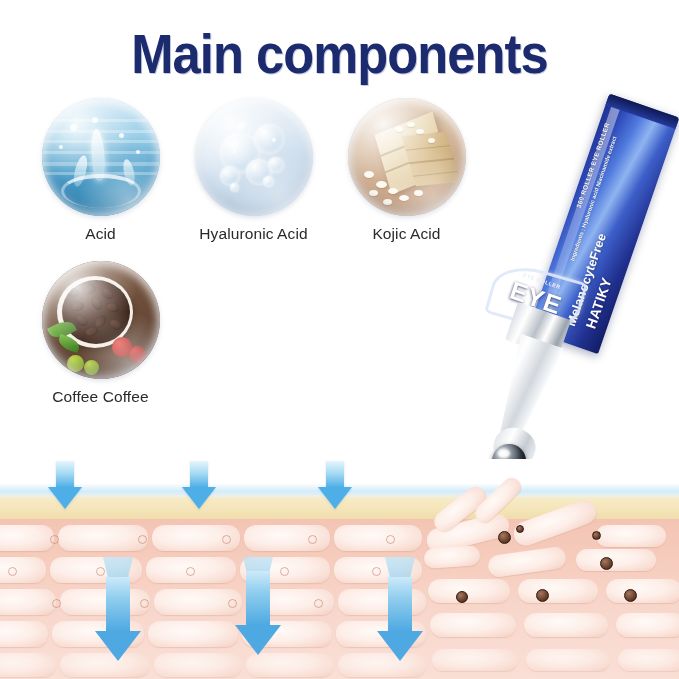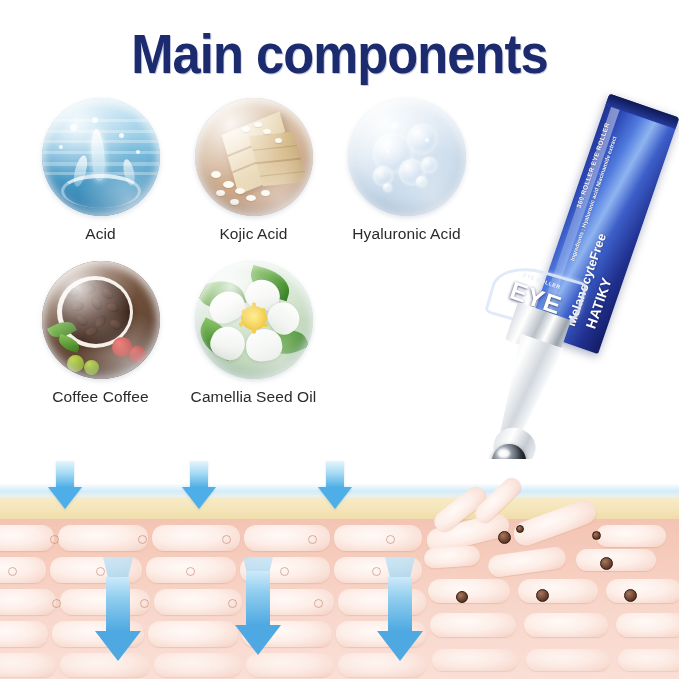--- a/index.html
+++ b/index.html
@@ -347,20 +347,38 @@
           <div class="crown"></div>
           <div class="drop" style="left:24%;top:22%;width:7px;height:7px"></div>
           <div class="drop" style="left:66%;top:30%;width:5px;height:5px"></div>
           <div class="drop" style="left:43%;top:16%;width:6px;height:6px"></div>
           <div class="drop" style="left:80%;top:44%;width:4px;height:4px"></div>
           <div class="drop" style="left:15%;top:40%;width:4px;height:4px"></div>
           <div class="rim"></div>
             <div class="gloss"></div>
         </div>
         <div class="ing-label">Acid</div>
+      </div>
+
+      <div class="cell">
+        <div class="sphere s-hya">
+          <div class="hb" style="left:22%;top:30%;width:40px;height:40px"></div>
+          <div class="hb" style="left:50%;top:22%;width:30px;height:30px"></div>
+          <div class="hb" style="left:44%;top:52%;width:26px;height:26px"></div>
+          <div class="hb" style="left:22%;top:58%;width:20px;height:20px"></div>
+          <div class="hb" style="left:62%;top:50%;width:16px;height:16px"></div>
+          <div class="hb" style="left:36%;top:20%;width:13px;height:13px"></div>
+          <div class="hb" style="left:58%;top:66%;width:11px;height:11px"></div>
+          <div class="hb" style="left:30%;top:72%;width:9px;height:9px"></div>
+          <div class="drop" style="left:66%;top:34%;width:4px;height:4px"></div>
+          <div class="drop" style="left:33%;top:44%;width:3px;height:3px"></div>
+          <div class="rim"></div>
+            <div class="gloss"></div>
+        </div>
+        <div class="ing-label">Hyaluronic Acid</div>
       </div>
 
       <div class="cell">
         <div class="sphere s-koj">
           <div class="masu">
             <div class="masu-line" style="top:34%"></div>
             <div class="masu-line" style="top:62%"></div>
           </div>
           <div class="masu2">
             <div class="masu-line" style="top:26%"></div>
@@ -377,38 +395,20 @@
           <div class="rice" style="left:40%;top:24%;width:8px;height:6px"></div>
           <div class="rice" style="left:50%;top:20%;width:8px;height:5px"></div>
           <div class="rice" style="left:58%;top:26%;width:8px;height:5px"></div>
           <div class="rice" style="left:68%;top:34%;width:7px;height:5px"></div>
           <div class="rim"></div>
             <div class="gloss"></div>
         </div>
         <div class="ing-label">Kojic Acid</div>
       </div>
 
-      <div class="cell">
-        <div class="sphere s-hya">
-          <div class="hb" style="left:22%;top:30%;width:40px;height:40px"></div>
-          <div class="hb" style="left:50%;top:22%;width:30px;height:30px"></div>
-          <div class="hb" style="left:44%;top:52%;width:26px;height:26px"></div>
-          <div class="hb" style="left:22%;top:58%;width:20px;height:20px"></div>
-          <div class="hb" style="left:62%;top:50%;width:16px;height:16px"></div>
-          <div class="hb" style="left:36%;top:20%;width:13px;height:13px"></div>
-          <div class="hb" style="left:58%;top:66%;width:11px;height:11px"></div>
-          <div class="hb" style="left:30%;top:72%;width:9px;height:9px"></div>
-          <div class="drop" style="left:66%;top:34%;width:4px;height:4px"></div>
-          <div class="drop" style="left:33%;top:44%;width:3px;height:3px"></div>
-          <div class="rim"></div>
-            <div class="gloss"></div>
-        </div>
-        <div class="ing-label">Hyaluronic Acid</div>
-      </div>
-
     </div>
 
     <div class="row" style="margin-top:18px">
 
       <div class="cell">
         <div class="sphere s-cof">
           <div class="bowl"></div>
           <div class="beans">
             <div class="bean" style="left:6%;top:12%;transform:rotate(20deg)"></div>
             <div class="bean" style="left:32%;top:8%;transform:rotate(-30deg)"></div>
@@ -426,37 +426,20 @@
           <div class="cherry" style="left:60%;top:64%;width:20px;height:20px;background:radial-gradient(circle at 32% 28%,#e8574f,#9c1a16)"></div>
           <div class="cherry" style="left:74%;top:72%;width:17px;height:17px;background:radial-gradient(circle at 32% 28%,#d6423c,#8a1410)"></div>
           <div class="cherry" style="left:22%;top:80%;width:17px;height:17px;background:radial-gradient(circle at 32% 28%,#c5dd52,#7e9a22)"></div>
           <div class="cherry" style="left:36%;top:84%;width:15px;height:15px;background:radial-gradient(circle at 32% 28%,#b9d54a,#6f8d1c)"></div>
           <div class="rim"></div>
             <div class="gloss"></div>
         </div>
         <div class="ing-label">Coffee Coffee</div>
       </div>
 
-      <div class="cell">
-        <div class="sphere s-cam">
-          <div class="cleaf" style="left:4%;top:16%;width:44px;height:30px;transform:rotate(-18deg)"></div>
-          <div class="cleaf" style="left:46%;top:8%;width:42px;height:26px;transform:rotate(16deg)"></div>
-          <div class="cleaf" style="left:2%;top:54%;width:40px;height:28px;transform:rotate(28deg)"></div>
-          <div class="cleaf" style="left:62%;top:58%;width:38px;height:26px;transform:rotate(-24deg)"></div>
-          <div class="petal" style="left:12%;top:26%;width:36px;height:30px;transform:rotate(-24deg)"></div>
-          <div class="petal" style="left:44%;top:16%;width:34px;height:30px;transform:rotate(18deg)"></div>
-          <div class="petal" style="left:62%;top:36%;width:32px;height:30px;transform:rotate(54deg)"></div>
-          <div class="petal" style="left:44%;top:58%;width:36px;height:32px;transform:rotate(-8deg)"></div>
-          <div class="petal" style="left:14%;top:56%;width:34px;height:32px;transform:rotate(26deg)"></div>
-          <div class="stamen"></div>
-          <div class="rim"></div>
-            <div class="gloss"></div>
-        </div>
-        <div class="ing-label">Camellia Seed Oil</div>
-      </div>
 
 
     </div>
   </div>
 
   <div class="tube-wrap">
     <div class="tube-body">
       <div class="tube-seal"></div>
       <div class="tube-text roller-mini">360 ROLLER
 EYE ROLLER</div>

